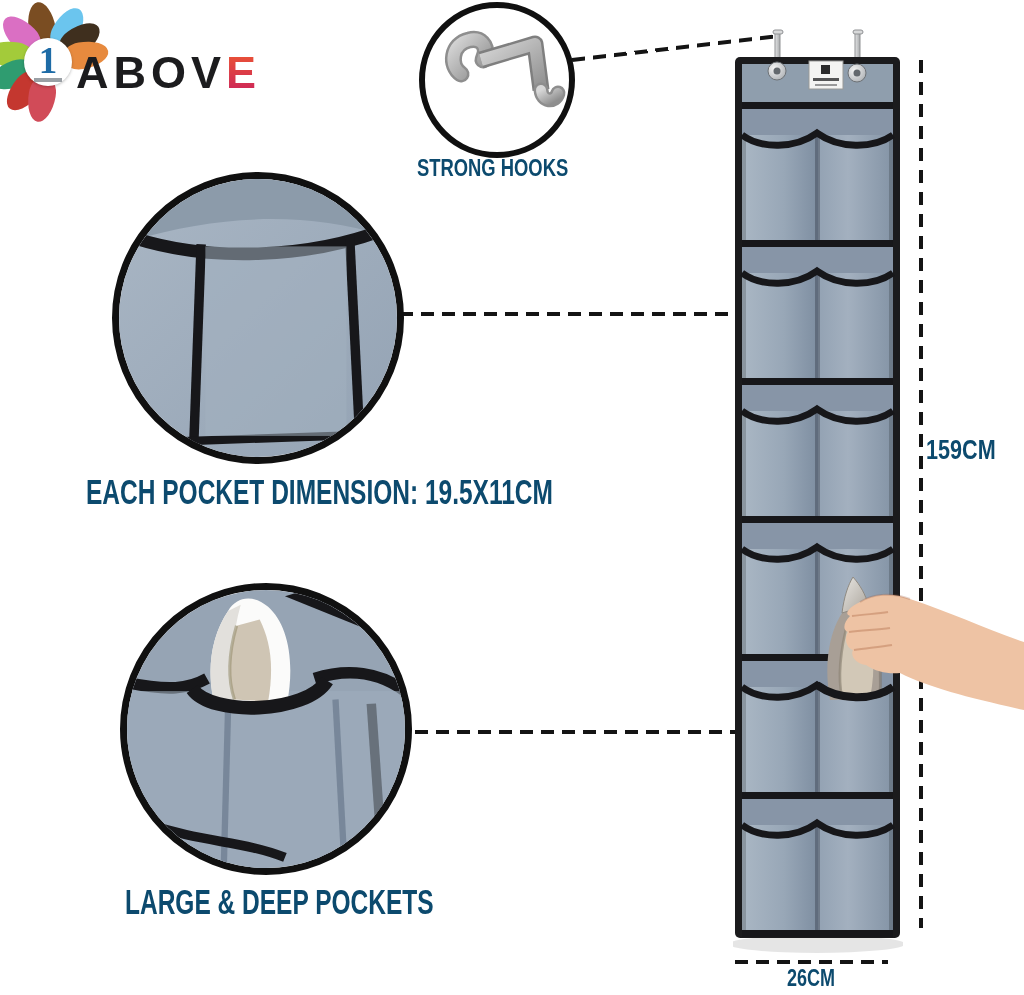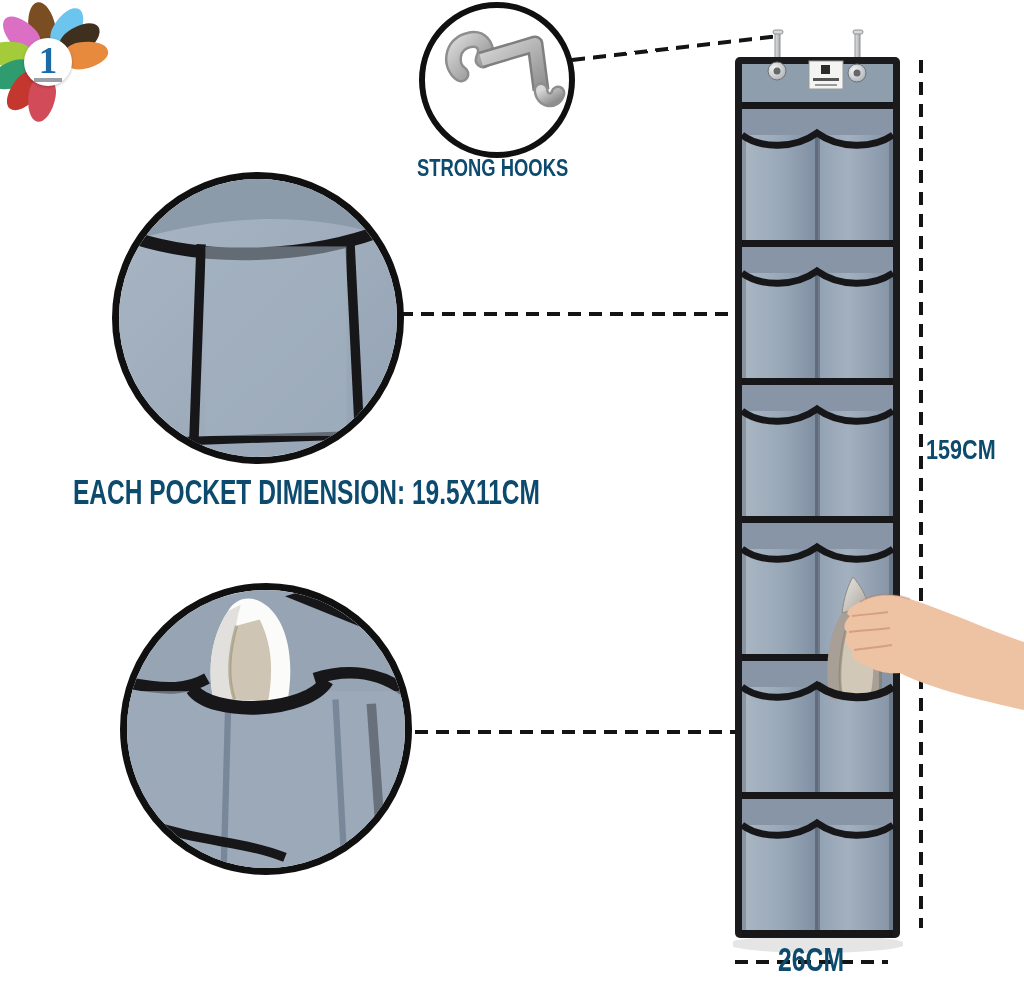--- a/index.html
+++ b/index.html
@@ -43,20 +43,21 @@
       <span class="petal" style="left:8px; top:12px;background:#da6fc3;transform:rotate(-45deg);"></span>
       <span class="petal" style="left:-2px;top:32px;background:#a3cb3a;transform:rotate(-80deg);"></span>
       <span class="petal" style="left:-1px;top:52px;background:#2f9c70;transform:rotate(-110deg);"></span>
       <span class="petal" style="left:11px;top:68px;background:#c4372f;transform:rotate(-140deg);"></span>
       <span class="petal" style="left:28px;top:76px;background:#d14b58;transform:rotate(-170deg);"></span>
     </div>
     <div id="logo-circle">
       <div id="logo-one">1</div>
       <div id="logo-underline"></div>
     </div>
+    <div id="logo-text"><span>ABOV</span><span id="logo-accent">E</span></div>
   </div>
 
   <div class="dash-h" style="left:572px;top:58px;width:204px;transform:rotate(-6.6deg);transform-origin:left center;"></div>
   <div class="dash-h" style="left:400px;top:312px;width:378px;"></div>
   <div class="dash-h" style="left:415px;top:730px;width:338px;"></div>
   <div class="dash-v" style="left:919px;top:60px;height:868px;"></div>
   <div class="dash-h" style="left:735px;top:960px;width:153px;"></div>
 
   <div class="inset b6" style="left:419px;top:2px;width:144px;height:144px;">
     <svg width="144" height="144" viewBox="0 0 144 144">
@@ -89,21 +90,21 @@
       </defs>
       <rect x="0" y="0" width="264" height="264" fill="url(#pfab)"></rect>
       <path d="M0,62 L0,0 L264,0 L264,58 C180,28 90,34 0,62 Z" fill="#8c9baa"></path>
       <path d="M14,56 C90,80 184,74 252,48" fill="none" stroke="#17171a" stroke-width="12"></path>
       <path d="M78,62 L71,252" stroke="#17171a" stroke-width="9"></path>
       <path d="M219,54 L229,254" stroke="#17171a" stroke-width="9"></path>
       <path d="M60,249 L233,243" stroke="#17171a" stroke-width="8"></path>
       <rect x="82" y="64" width="134" height="180" fill="#a2b0bf" opacity=".55"></rect>
     </svg>
   </div>
-  <div class="abs headline" style="left:73px;top:474px;font-size:35px;">
+  <div class="abs headline" style="left:86px;top:474px;font-size:35px;">
     <span class="cx70">EACH POCKET DIMENSION: 19.5X11CM</span>
   </div>
 
   <div class="inset b7" style="left:120px;top:583px;width:278px;height:278px;">
     <svg width="278" height="278" viewBox="0 0 264 264">
       <rect x="0" y="0" width="264" height="264" fill="#96a4b4"></rect>
       <path d="M150,6 L264,52 L264,26 L170,0 Z" fill="#17171a"></path>
       <path d="M0,88 C40,96 58,94 76,84" fill="none" stroke="#17171a" stroke-width="11"></path>
       <path d="M178,84 C210,74 240,78 264,96" fill="none" stroke="#17171a" stroke-width="11"></path>
       <path d="M232,108 L242,250" stroke="#17171a" stroke-width="9"></path>
@@ -113,20 +114,23 @@
 
       <g>
         <path d="M96,20 C80,44 76,74 82,104 L152,108 C160,66 152,32 134,16 C120,4 104,6 96,20 Z" fill="#fbfbfa"></path>
         <path d="M96,20 C80,44 76,74 82,104 L104,106 C98,72 100,42 108,14 Z" fill="#e2e0dc"></path>
         <path d="M104,34 C96,62 96,86 102,104 L134,106 C140,72 136,48 126,28 Z" fill="#cfc5b4"></path>
         <path d="M104,34 C96,62 96,86 102,104" fill="none" stroke="#97906f" stroke-width="3" opacity=".6"></path>
       </g>
       <path d="M62,94 C80,120 170,118 190,86" fill="none" stroke="#17171a" stroke-width="13"></path>
       <path d="M20,222 C70,240 110,238 150,254" fill="none" stroke="#17171a" stroke-width="9"></path>
     </svg>
+  </div>
+  <div class="abs headline" style="left:125px;top:884px;font-size:35px;">
+    <span class="cx70">LARGE &amp; DEEP POCKETS</span>
   </div>
 
   <svg class="abs" style="left:733px;top:28px;" width="170" height="930" viewBox="0 0 170 930">
     <defs>
       <linearGradient id="pgL" x1="0" y1="0" x2="1" y2="0">
         <stop offset="0" stop-color="#aab7c4"></stop>
           <stop offset=".55" stop-color="#98a7b7"></stop>
           <stop offset="1" stop-color="#7e8ea1"></stop>
       </linearGradient>
       <linearGradient id="pgR" x1="0" y1="0" x2="1" y2="0">
@@ -212,17 +216,17 @@
              C56,102 68,104 80,103 C110,118 150,128 204,140 Z" fill="#eec3a4"></path>
     <path d="M32,46 C46,44 58,44 68,42" stroke="rgba(165,95,60,.35)" stroke-width="2" fill="none"></path>
     <path d="M29,62 C44,60 58,60 70,58" stroke="rgba(165,95,60,.35)" stroke-width="2" fill="none"></path>
     <path d="M34,80 C48,78 60,77 72,75" stroke="rgba(165,95,60,.35)" stroke-width="2" fill="none"></path>
     <path d="M90,29 C72,22 52,24 40,32" stroke="rgba(150,85,55,.25)" stroke-width="2" fill="none"></path>
   </svg>
 
   <div class="abs headline" style="left:926px;top:437px;font-size:27px;text-align:center;">
     <span class="cx80" style="transform-origin:left center;">159CM</span>
   </div>
-  <div class="abs headline" style="left:711px;top:943px;width:200px;text-align:center;font-size:33px;">
+  <div class="abs headline" style="left:711px;top:966px;width:200px;text-align:center;font-size:24px;">
     <span class="cx75">26CM</span>
   </div>
 
 </div>
 
 </body></html>

